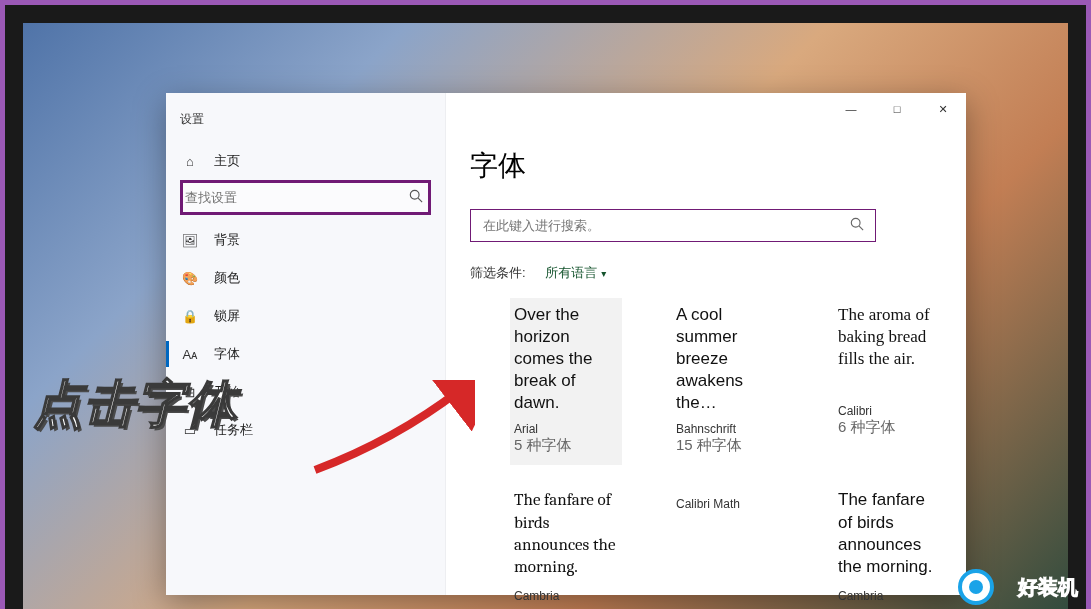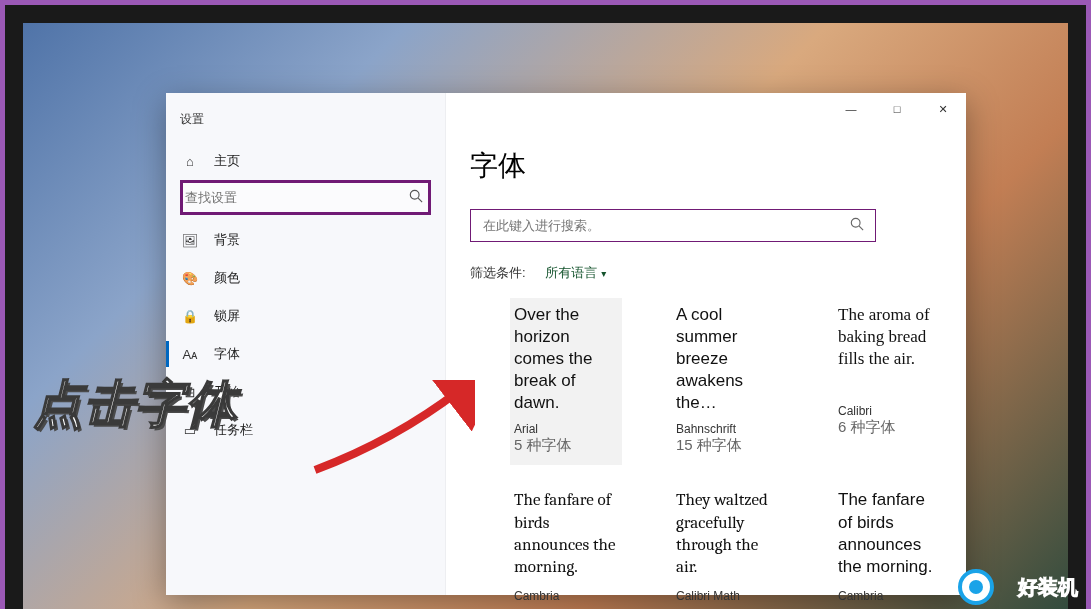--- a/index.html
+++ b/index.html
@@ -303,21 +303,20 @@
             <div class="sample" style="font-family:Liberation Serif, serif">The aroma of baking bread fills the air.</div>
             <div class="font-name">Calibri</div>
             <div class="font-count">6 种字体</div>
           </div>
           <div class="font-card">
             <div class="sample" style="font-family:Cambria,serif">The fanfare of birds announces the morning.</div>
             <div class="font-name">Cambria</div>
             <div class="font-count"></div>
           </div>
           <div class="font-card">
-            <div class="sample" style="font-family:'Cambria Math',Cambria,serif">They waltzed gracefully through the air.</div>
             <div class="font-name">Calibri Math</div>
             <div class="font-count"></div>
           </div>
           <div class="font-card">
             <div class="sample" style="font-family:Candara,sans-serif">The fanfare of birds announces the morning.</div>
             <div class="font-name">Cambria</div>
             <div class="font-count"></div>
           </div>
         </div>
       </div>

